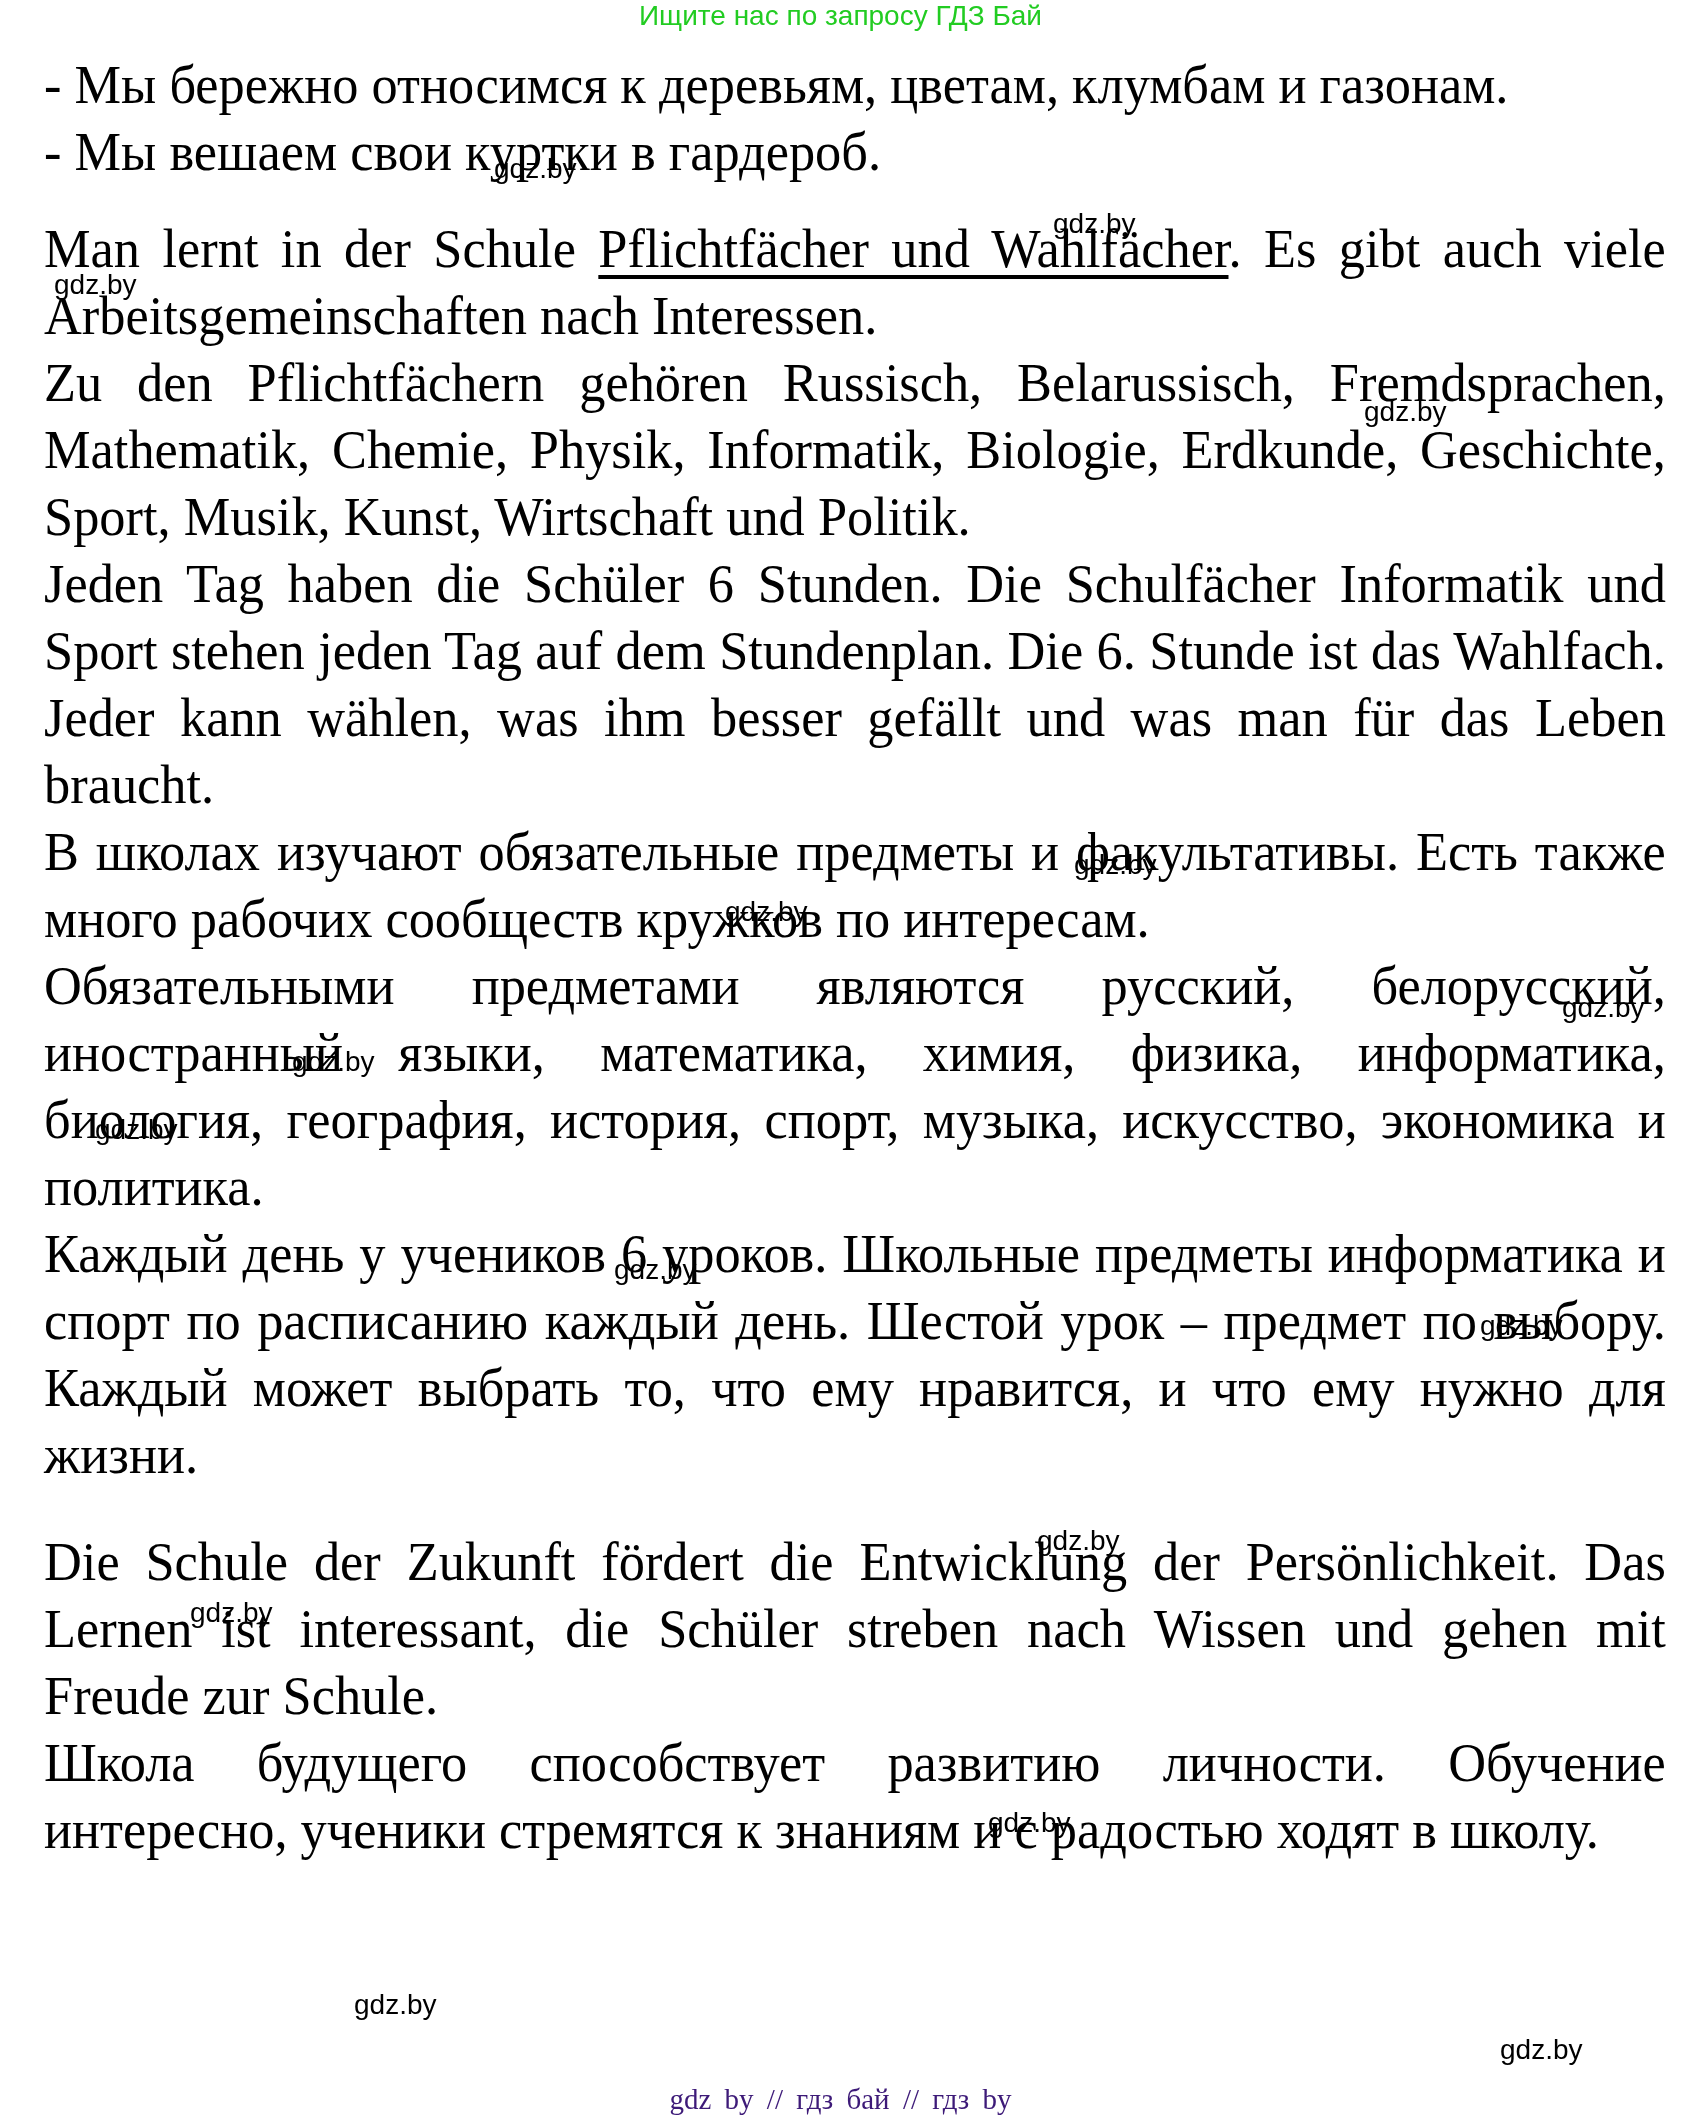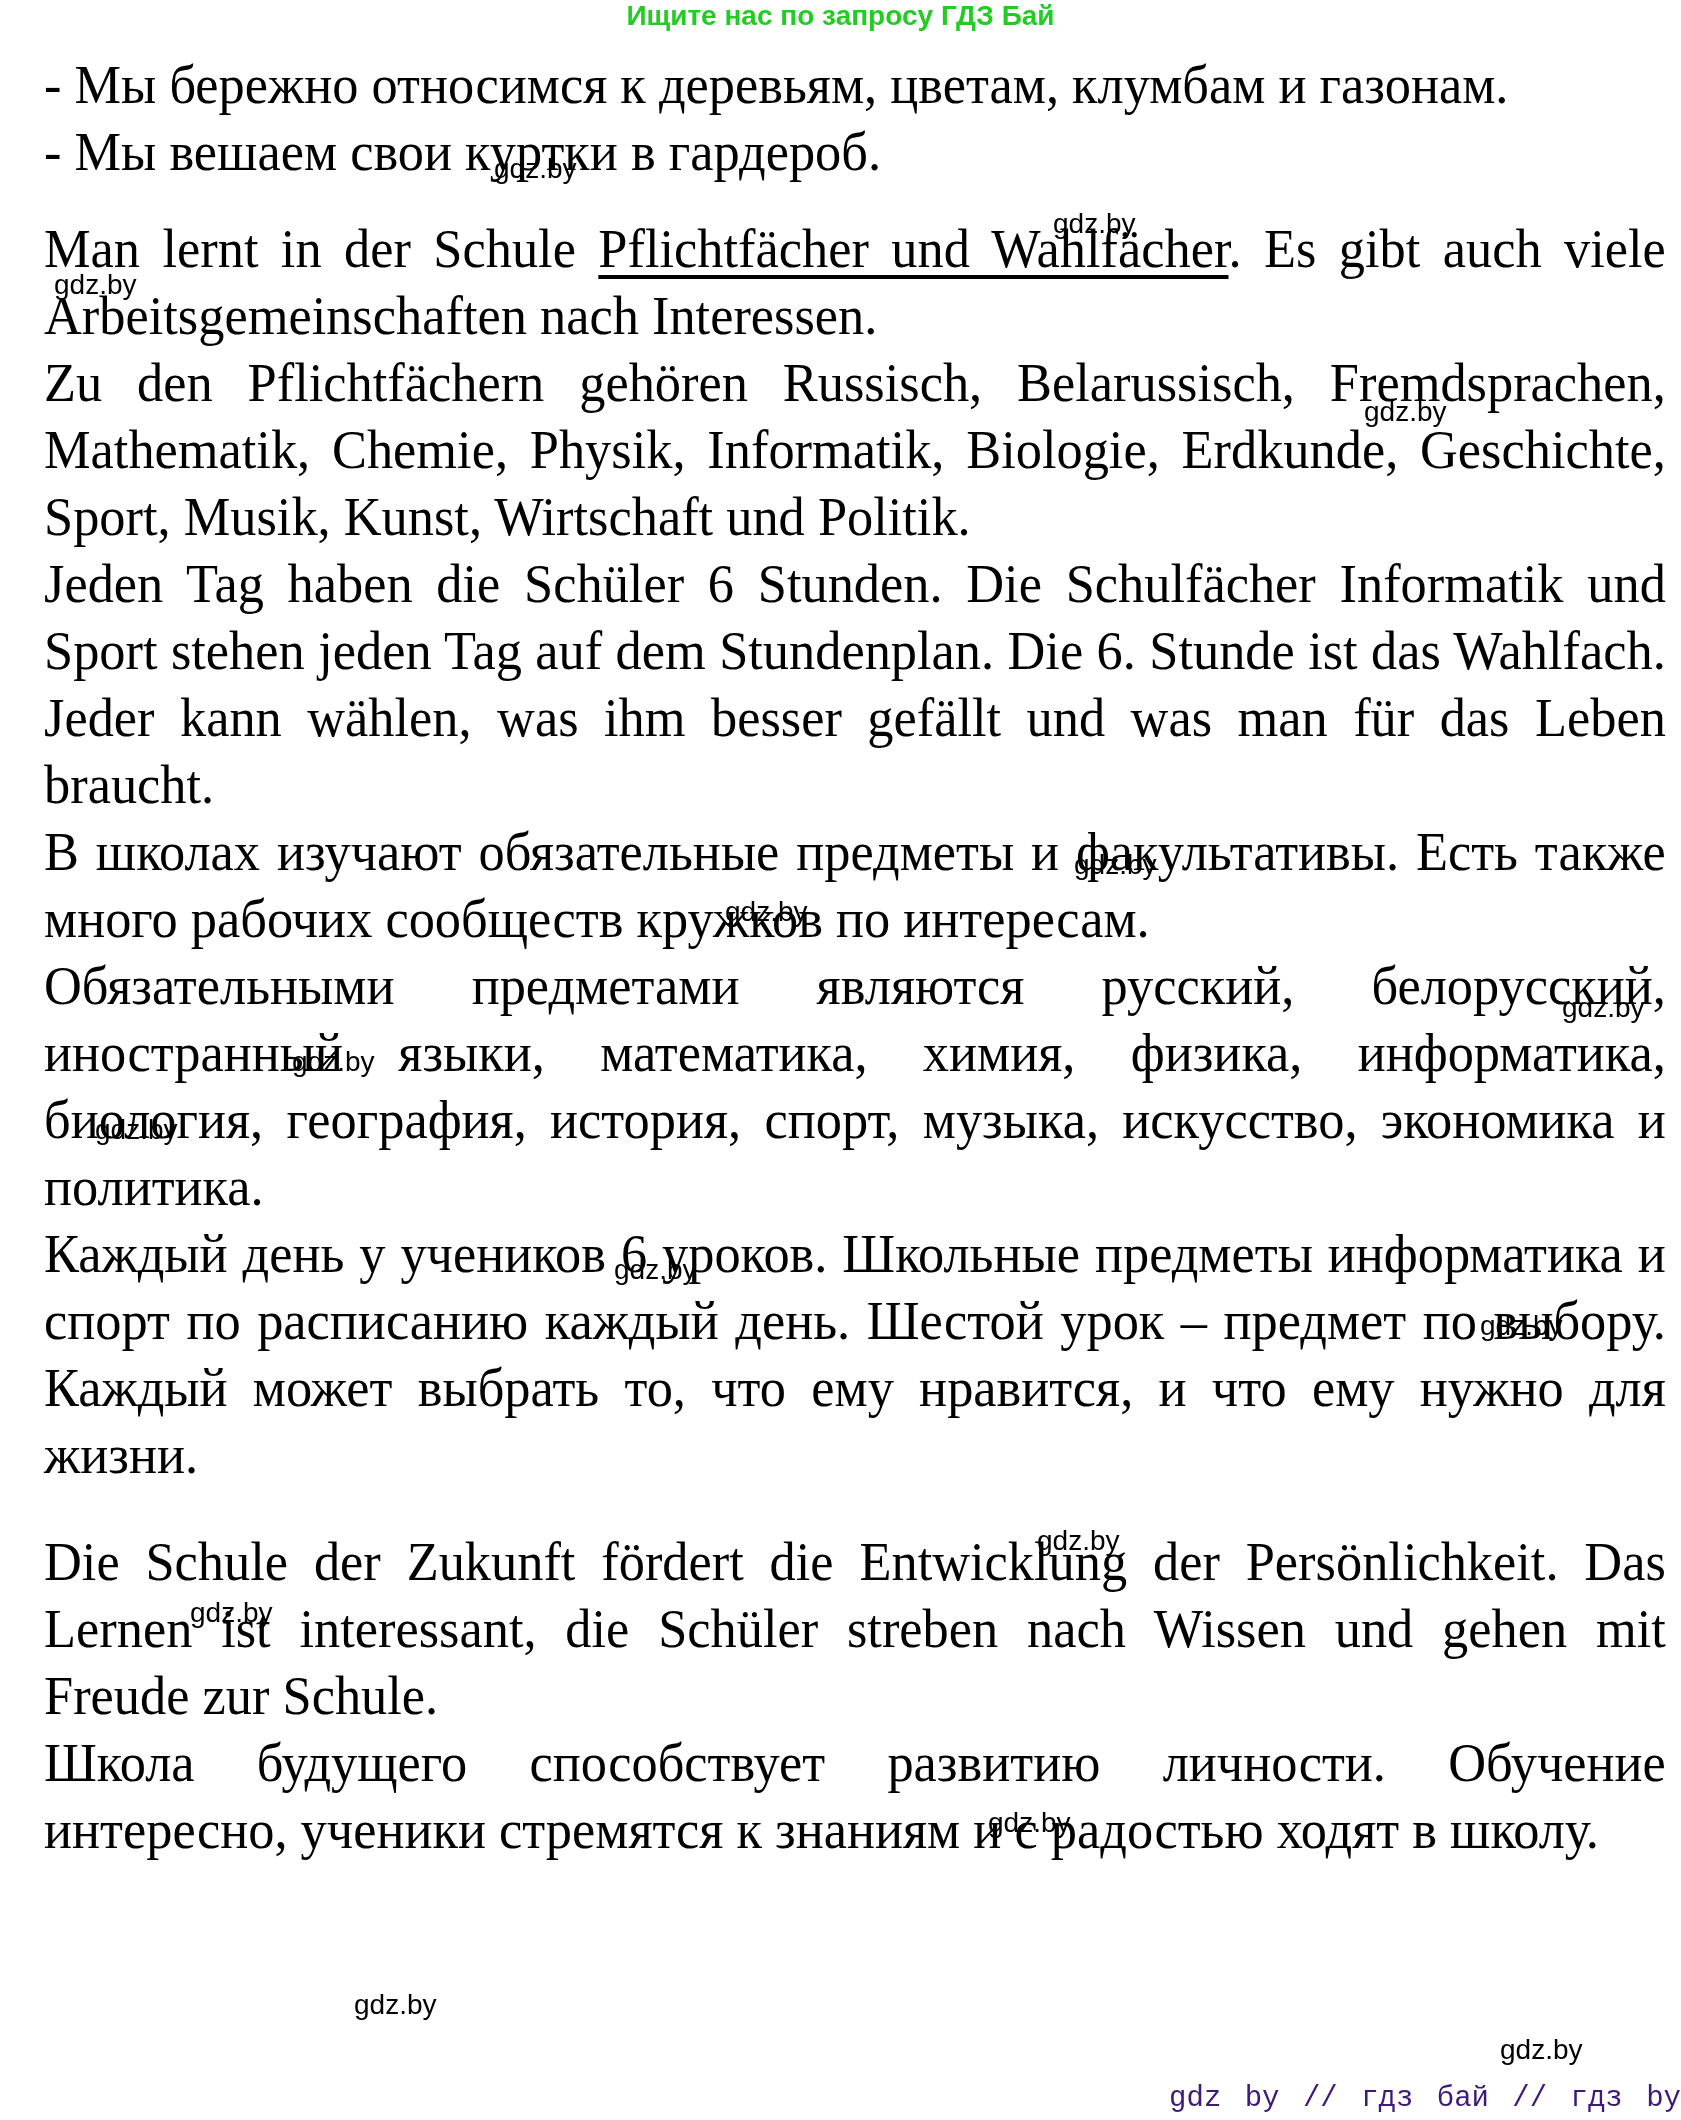--- a/index.html
+++ b/index.html
@@ -10,21 +10,20 @@
       overflow: hidden;
       font-family: "Liberation Serif", serif;
       color: #000;
     }
     .header {
       position: absolute; top: 0; left: 0; width: 1681px;
       text-align: center;
       font-family: "Liberation Sans", sans-serif;
       font-size: 28px; line-height: 32px;
       color: #22cc22;
-      font-weight: bold;
     }
     .doc {
       position: absolute; left: 44px; top: 52px; width: 1622px;
     }
     .para {
       margin: 0;
       font-size: 54px;
       line-height: 67px;
       text-align: justify;
       text-align-last: left;
@@ -36,22 +35,22 @@
     .u { text-decoration: underline; text-decoration-thickness: 4px; text-underline-offset: 8px; }
     .wm {
       position: absolute;
       font-family: Liberation Sans, sans-serif;
       font-size: 28px;
       color: #000;
       line-height: 30px;
     }
     .footer {
       position: absolute; top: 2082px; left: 0; width: 1681px;
-      text-align: right;
-      font-family: Liberation Mono, monospace;
+      text-align: center;
+      font-family: Liberation Serif, serif;
       font-size: 29px; line-height: 34px;
       color: #3d1a78;
       word-spacing: 6px;
     }
   </style>
 </head>
 <body>
 
 <div class="header">Ищите нас по запросу ГДЗ Бай</div>
 

